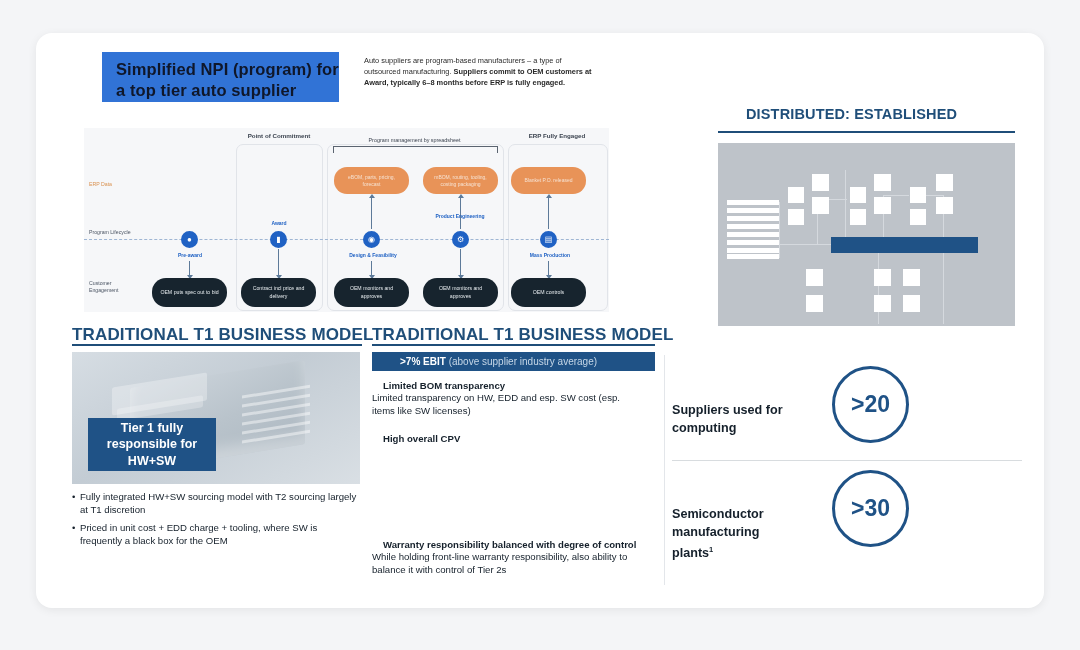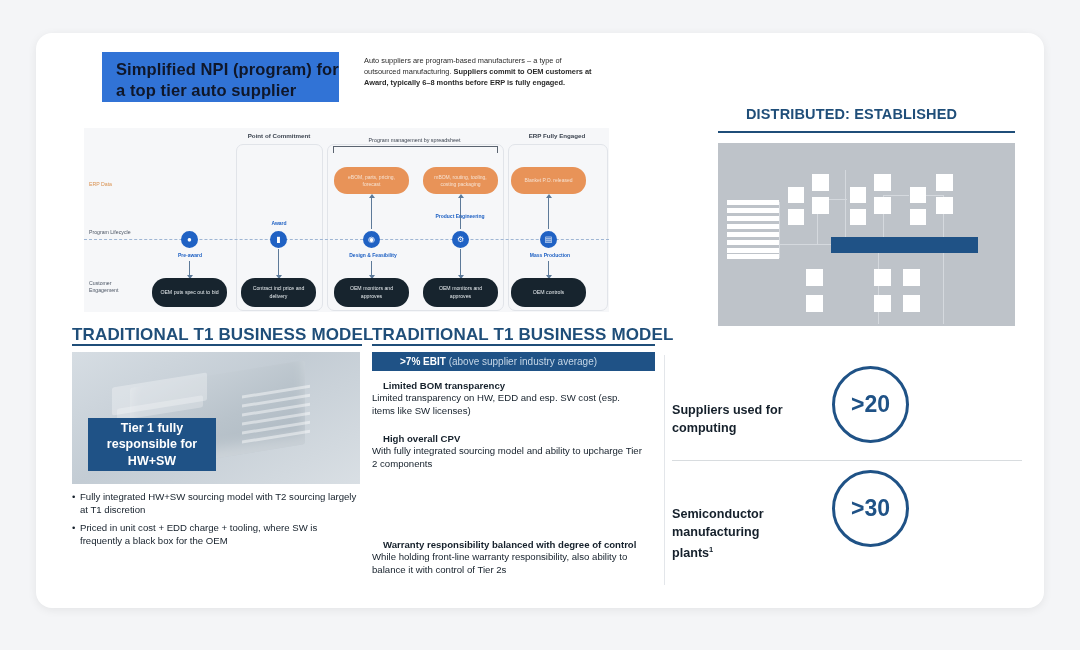--- a/index.html
+++ b/index.html
@@ -276,21 +276,20 @@
   <div class="ebit" style="left:336px;top:319px;padding-left:28px;">
     <b>&gt;7% EBIT</b><span> (above supplier industry average)</span>
   </div>
 
   <div class="para" style="left:336px;top:347px;">
     <span class="h">Limited BOM transparency</span>
     <span>Limited transparency on HW, EDD and esp. SW cost (esp. items like SW licenses)</span>
   </div>
   <div class="para" style="left:336px;top:400px;">
     <span class="h">High overall CPV</span>
-    <span>With fully integrated sourcing model and ability to upcharge Tier 2 components</span>
   </div>
   <div class="para" style="left:336px;top:506px;">
     <span class="h">Warranty responsibility balanced with degree of control</span>
     <span>While holding front-line warranty responsibility, also ability to balance it with control of Tier 2s</span>
   </div>
 
   <div class="vdivider" style="left:628px;top:322px;"></div>
 
   <div class="sec-head" style="left:710px;top:73px;font-size:14.5px;">DISTRIBUTED: ESTABLISHED</div>
   <div class="sec-rule" style="left:682px;top:98px;width:297px;"></div>

